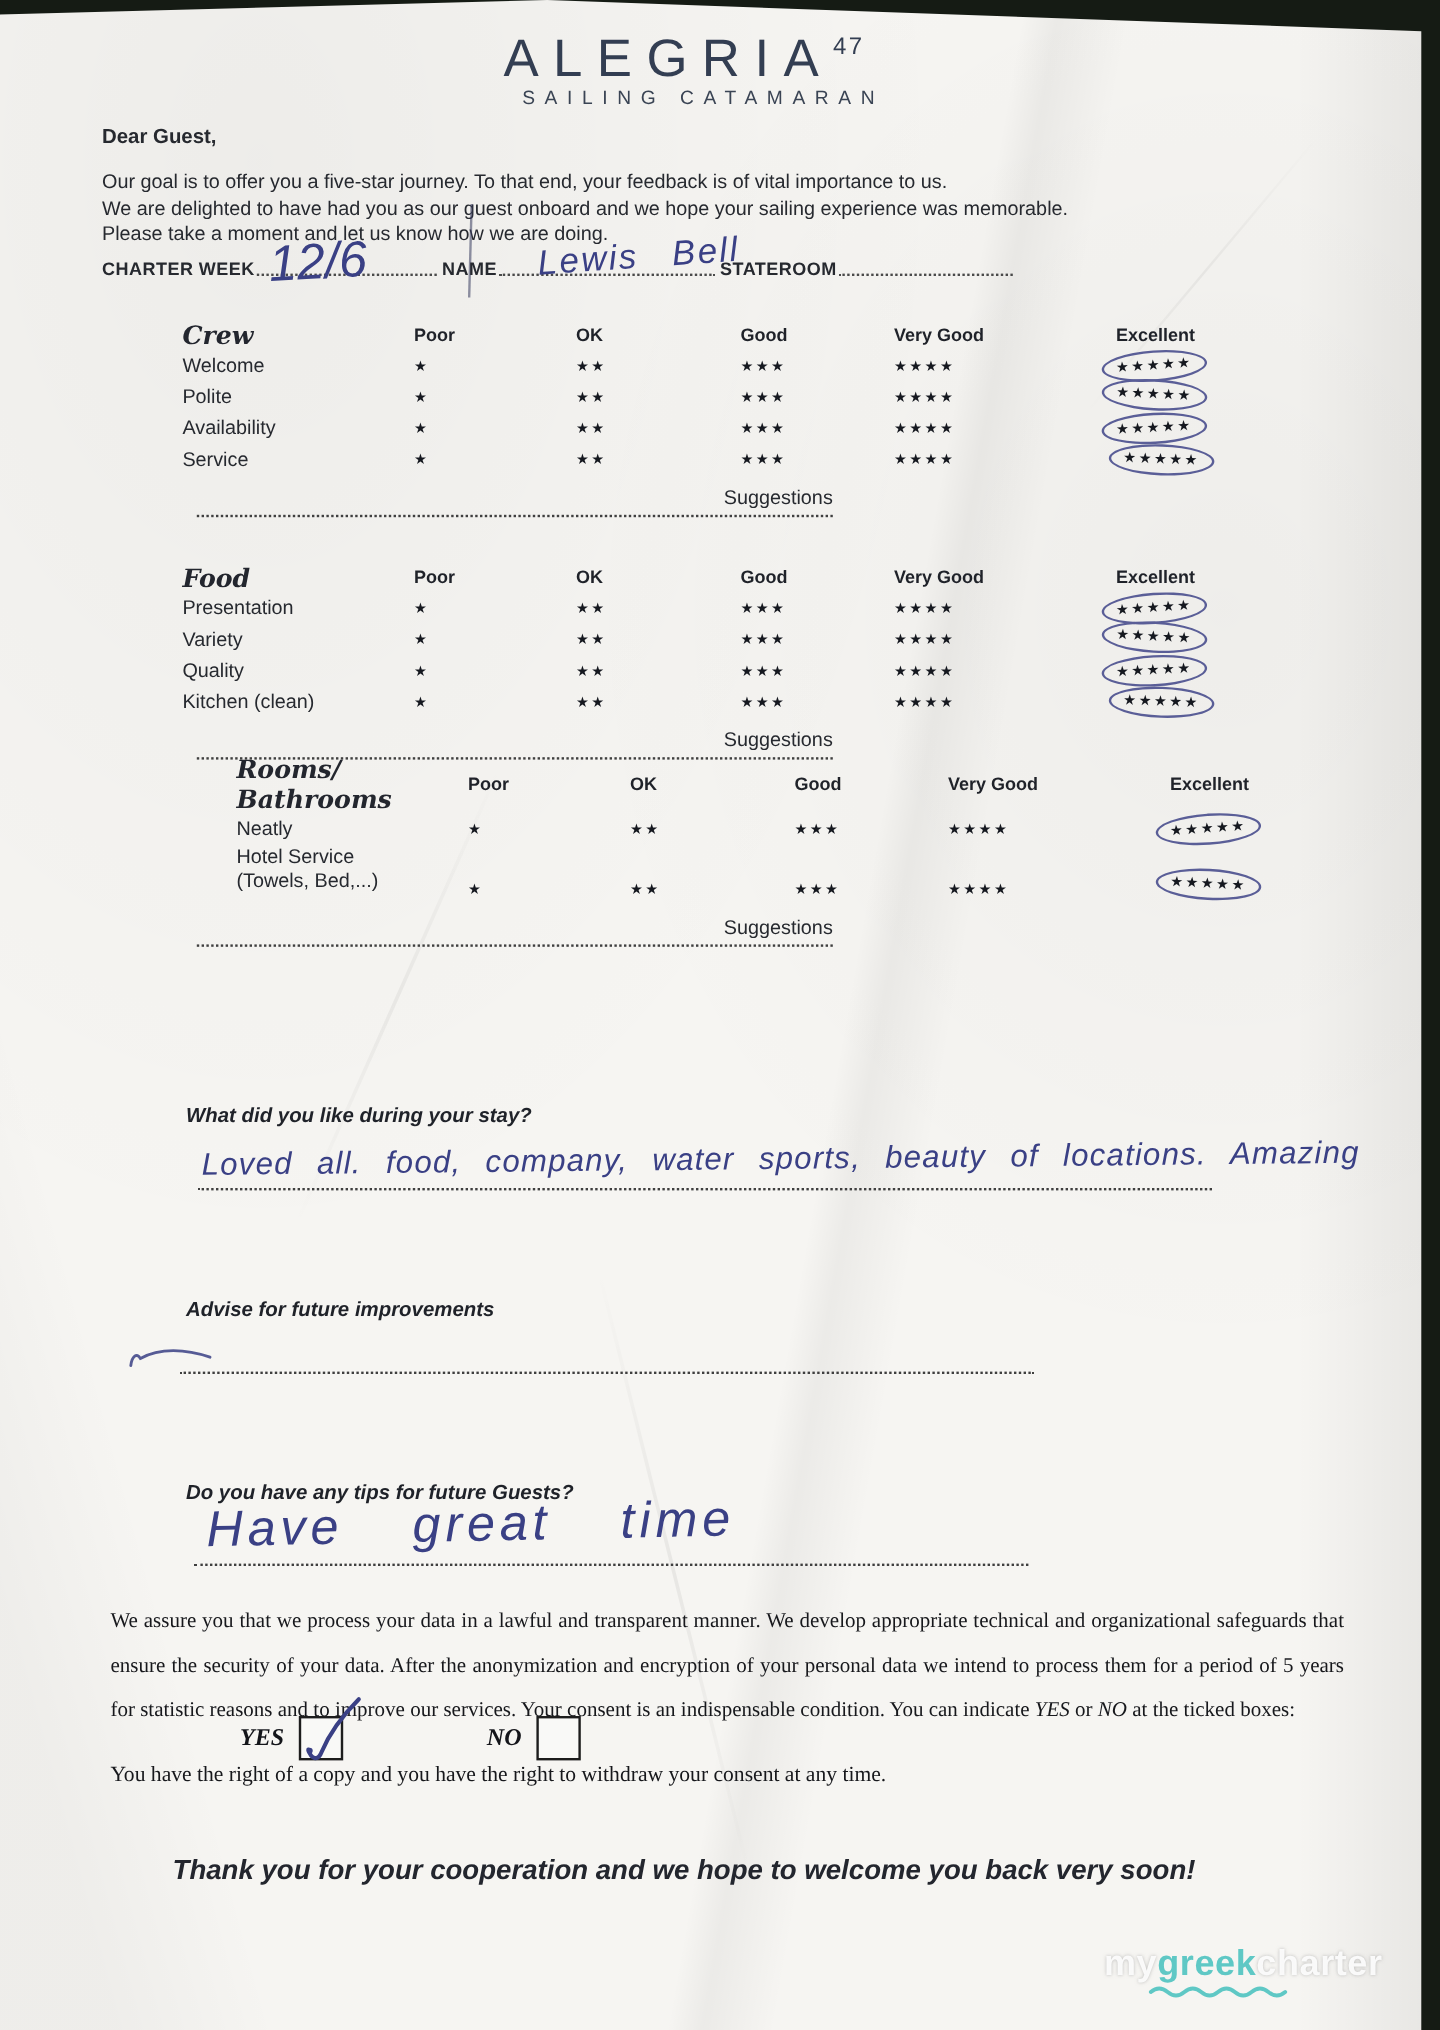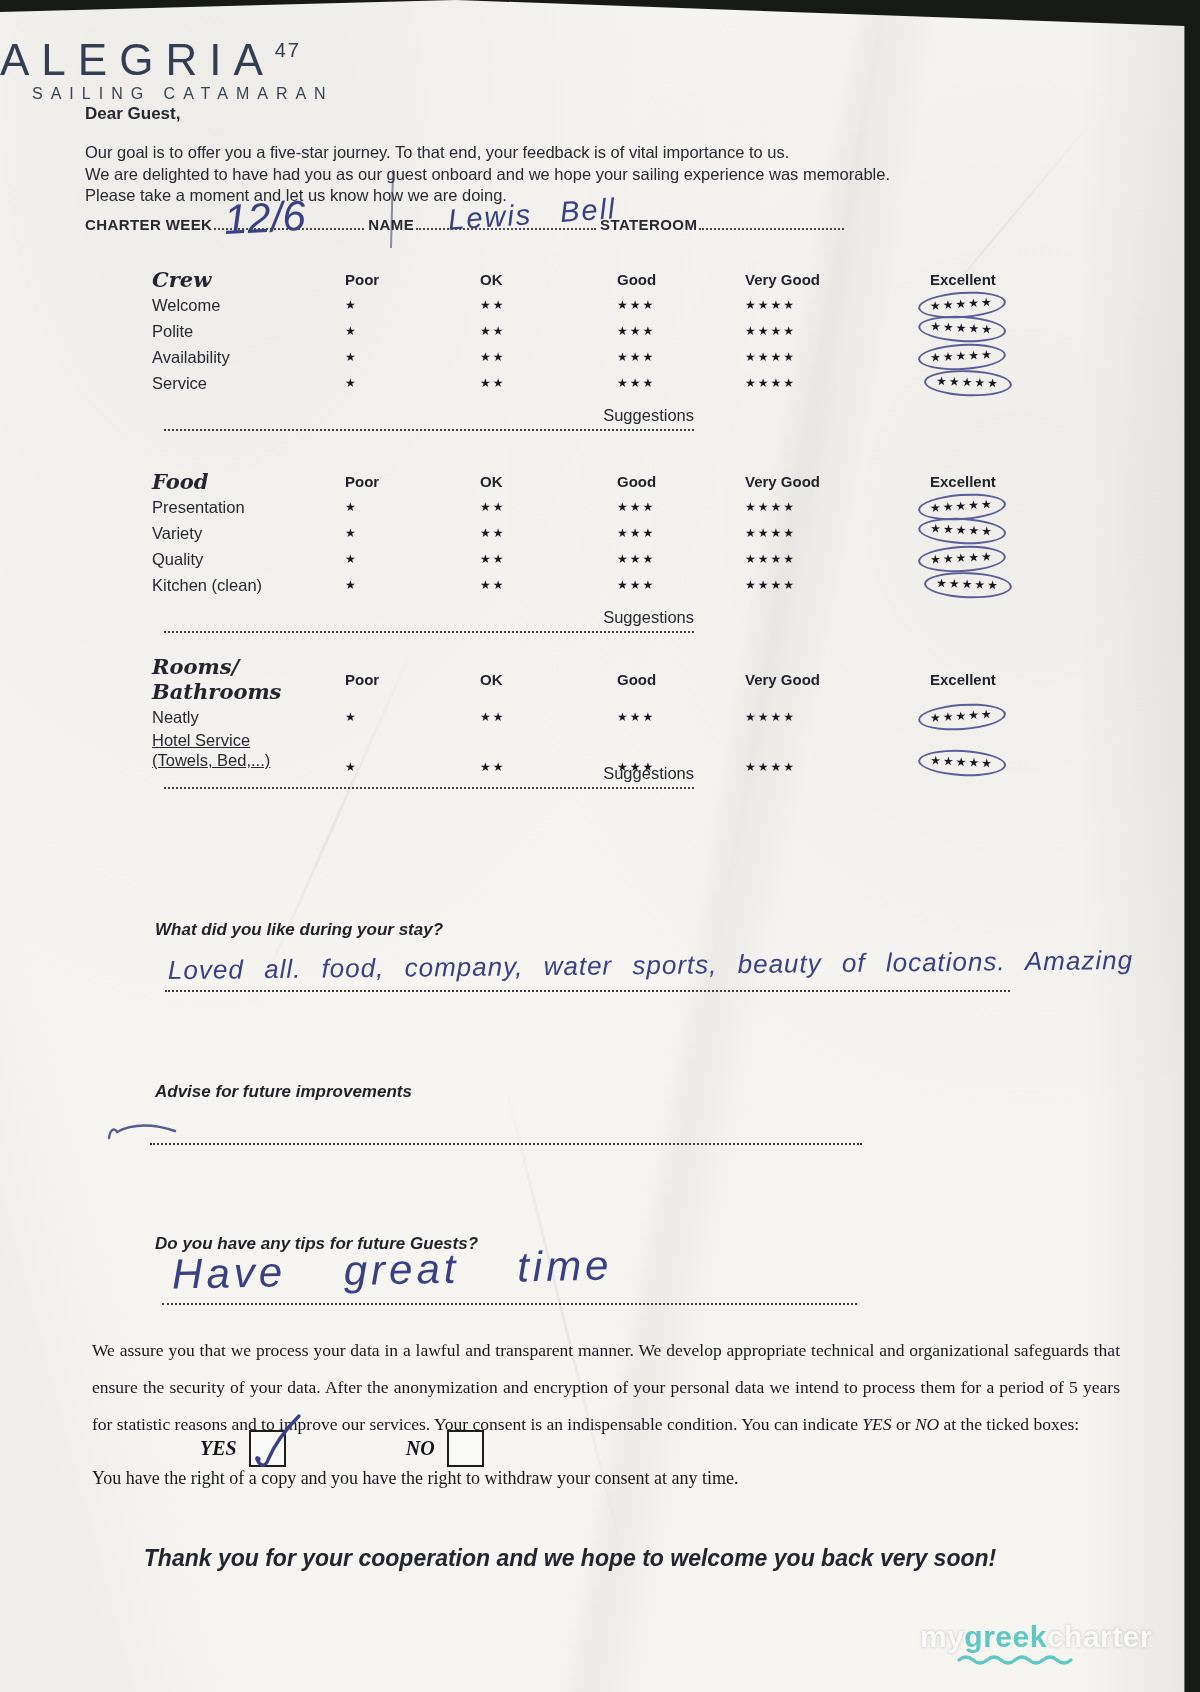--- a/index.html
+++ b/index.html
@@ -22,21 +22,21 @@
   }
   .crease{position:absolute;pointer-events:none;}
   .crease.c1{left:330px;top:620px;width:3px;height:420px;background:linear-gradient(to bottom,transparent,rgba(0,0,0,0.05),transparent);transform:rotate(24deg);}
   .crease.c2{left:560px;top:1050px;width:3px;height:520px;background:linear-gradient(to bottom,transparent,rgba(0,0,0,0.06),transparent);transform:rotate(-14deg);}
   .crease.c3{left:1000px;top:80px;width:2px;height:300px;background:linear-gradient(to bottom,transparent,rgba(0,0,0,0.05),transparent);transform:rotate(40deg);}
 
   .abs{position:absolute;}
   .print{color:#26292f;}
 
   
-  .logo-wrap{left:0;top:35px;width:1140px;}
+  .logo-wrap{left:0;top:24px;width:1140px;text-align:center;}
   .brand{font-size:44px;letter-spacing:12px;font-weight:500;color:#333e52;}
   .brand sup{font-size:20px;letter-spacing:2px;vertical-align:18px;}
   .logo-sub{font-size:16px;letter-spacing:8px;color:#3a4454;margin-top:0px;padding-left:32px;}
 
   .salutation{left:85px;top:104px;font-size:17px;font-weight:600;}
   .intro{left:85px;top:142px;width:830px;font-size:16.5px;line-height:21.5px;font-weight:500;}
 
   
   .charter{left:85px;top:216px;display:flex;align-items:flex-end;font-size:15px;font-weight:600;letter-spacing:.4px;}
   .dotfill{display:inline-block;border-bottom:2px dotted #4a4a4a;height:4px;margin:0 4px 3px 2px;}
@@ -197,37 +197,37 @@
     <div class="stars">★★★</div>
     <div class="stars">★★★★</div>
     <div class="stars r4"><span class="circle">★★★★★</span></div>
   </div>
 </div>
 <div class="abs suggestions print" style="top:608px;">
   <span>Suggestions</span>
   <span class="sug-line"></span>
 </div>
 
-<div class="abs sec" style="top:654px;">
+<div class="abs sec" style="top:628px;margin-left:45px;">
   <div class="g auto">
     <div class="sec-title" style="min-height:26px;">Rooms/ Bathrooms</div>
     <div class="col-h">Poor</div>
     <div class="col-h">OK</div>
     <div class="col-h">Good</div>
     <div class="col-h">Very Good</div>
     <div class="col-h">Excellent</div>
 
     <div class="row-label" style="min-height:26px;display:flex;align-items:center;">Neatly</div>
     <div class="stars">★</div>
     <div class="stars">★★</div>
     <div class="stars">★★★</div>
     <div class="stars">★★★★</div>
     <div class="stars r1"><span class="circle">★★★★★</span></div>
 
-    <div class="row-label" style="min-height:48px;text-decoration:underline;">
+    <div class="row-label" style="min-height:48px;">
       <span>Hotel Service</span>
       <span class="sub">(Towels, Bed,...)</span>
     </div>
     <div class="stars" style="align-self:end;padding-bottom:4px;">★</div>
     <div class="stars" style="align-self:end;padding-bottom:4px;">★★</div>
     <div class="stars" style="align-self:end;padding-bottom:4px;">★★★</div>
     <div class="stars" style="align-self:end;padding-bottom:4px;">★★★★</div>
     <div class="stars r2" style="align-self:end;"><span class="circle">★★★★★</span></div>
   </div>
 </div>

